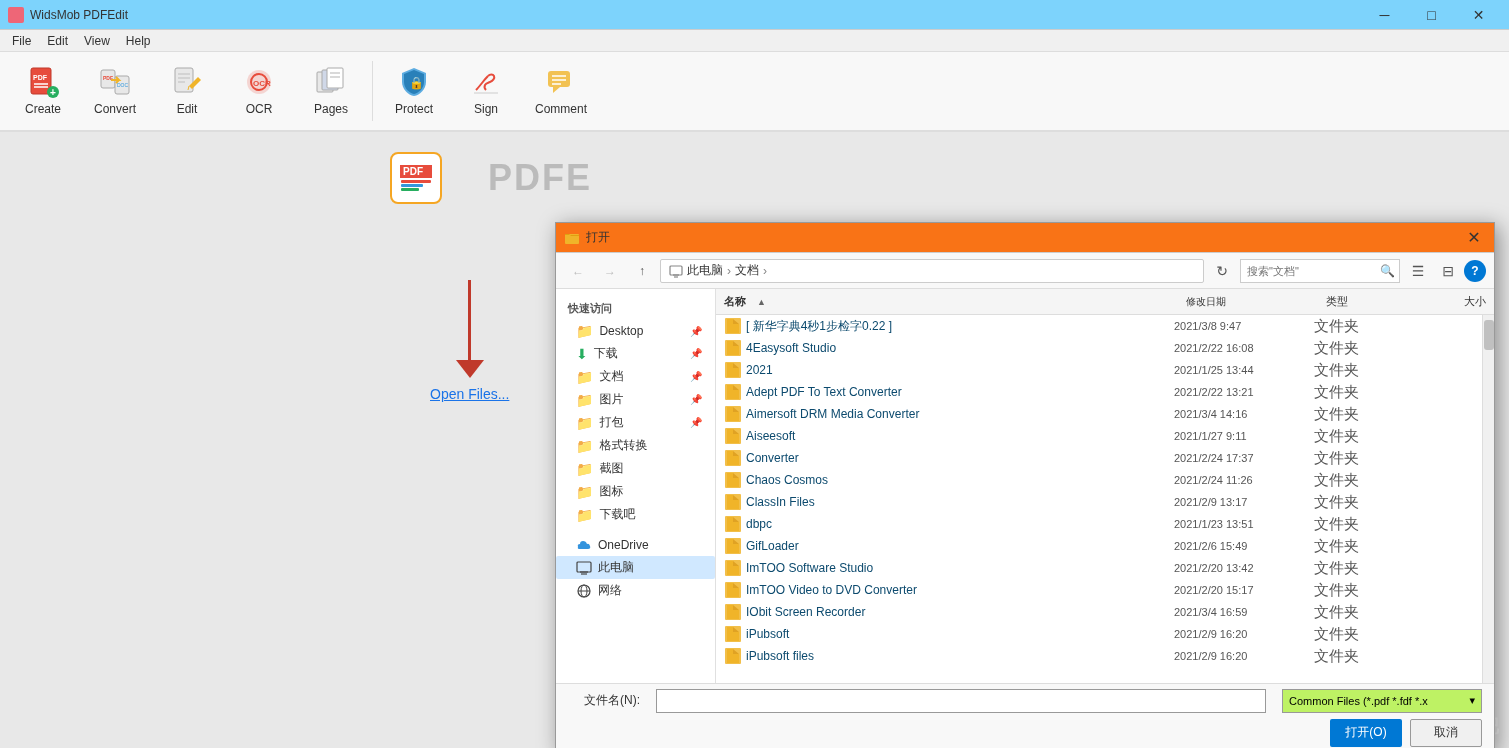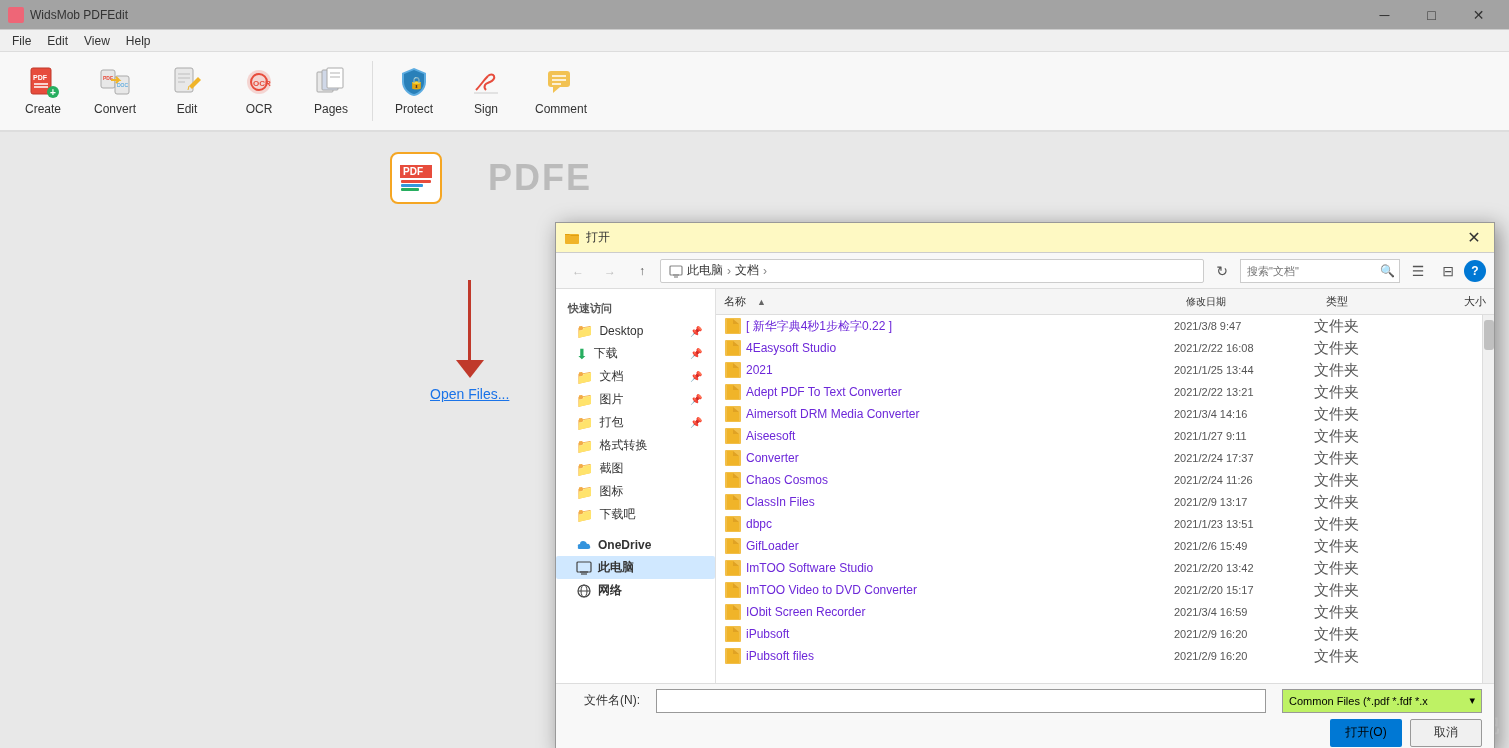--- a/index.html
+++ b/index.html
@@ -2,21 +2,21 @@
 <html><head>
   <meta charset="utf-8">
   <style>
     * { box-sizing: border-box; margin: 0; padding: 0; }
     body { font-family: 'Segoe UI', sans-serif; font-size: 12px; background: #4a6fa5; overflow: hidden; width: 1509px; height: 748px; }
 
     
     .app-window { width: 1509px; height: 748px; background: #f0f0f0; position: relative; }
 
     
-    .title-bar { background: #a3a3a3; height: 30px; display: flex; align-items: center; justify-content: space-between; padding: 0 8px; border-bottom: 1px solid #ccc; }
+    .title-bar { background: #7dd3fc; height: 30px; display: flex; align-items: center; justify-content: space-between; padding: 0 8px; border-bottom: 1px solid #ccc; }
     .title-bar-left { display: flex; align-items: center; gap: 6px; font-size: 12px; color: #333; }
     .title-bar-icon { width: 16px; height: 16px; background: #e67; border-radius: 2px; }
     .title-bar-controls { display: flex; gap: 2px; }
     .title-btn { width: 45px; height: 30px; background: transparent; border: none; cursor: pointer; font-size: 14px; color: #333; display: flex; align-items: center; justify-content: center; }
 
     
     .menu-bar { height: 22px; background: #f0f0f0; display: flex; align-items: center; padding: 0 4px; border-bottom: 1px solid #ddd; }
     .menu-item { padding: 2px 8px; font-size: 12px; color: #333; cursor: pointer; }
 
     
@@ -28,21 +28,21 @@
     
     .app-content { background: #e8e8e8; height: calc(748px - 30px - 22px - 80px); display: flex; align-items: center; justify-content: center; position: relative; }
     .drop-arrow { display: flex; flex-direction: column; align-items: center; margin-top: 40px; }
     .arrow-line { width: 3px; height: 80px; background: #c0392b; }
     .arrow-head { width: 0; height: 0; border-left: 14px solid transparent; border-right: 14px solid transparent; border-top: 18px solid #c0392b; }
     .open-files-link { color: #1a73e8; text-decoration: underline; font-size: 14px; cursor: pointer; margin-top: 8px; }
 
     
     .file-dialog { position: absolute; top: 90px; left: 555px; width: 940px; height: 530px; background: white; border: 1px solid #999; box-shadow: 4px 4px 20px rgba(0,0,0,0.4); z-index: 200; display: flex; flex-direction: column; }
 
-    .dialog-title-bar { height: 30px; background: #fef9c3; display: flex; align-items: center; justify-content: space-between; padding: 0 8px; border-bottom: 1px solid #ccc; }
+    .dialog-title-bar { height: 30px; background: #f97316; display: flex; align-items: center; justify-content: space-between; padding: 0 8px; border-bottom: 1px solid #ccc; }
     .dialog-title { font-size: 12px; color: #333; display: flex; align-items: center; gap: 6px; }
     .dialog-close { width: 24px; height: 24px; background: transparent; border: none; cursor: pointer; font-size: 16px; display: flex; align-items: center; justify-content: center; color: #333; }
 
     
     .dialog-toolbar { height: 36px; background: #f8f8f8; display: flex; align-items: center; padding: 0 8px; gap: 4px; border-bottom: 1px solid #ddd; }
     .nav-btn { width: 28px; height: 24px; background: transparent; border: 1px solid transparent; cursor: pointer; display: flex; align-items: center; justify-content: center; border-radius: 3px; font-size: 12px; color: #555; }
     .nav-btn.disabled { color: #bbb; cursor: default; }
     .breadcrumb-bar { flex: 1; height: 24px; border: 1px solid #ccc; background: white; display: flex; align-items: center; padding: 0 8px; font-size: 12px; color: #333; border-radius: 2px; gap: 4px; }
     .breadcrumb-arrow { color: #888; }
     .refresh-btn { width: 28px; height: 24px; background: transparent; border: 1px solid transparent; cursor: pointer; display: flex; align-items: center; justify-content: center; font-size: 14px; color: #555; }
@@ -50,55 +50,55 @@
     .search-icon-btn { width: 24px; height: 24px; background: transparent; border: none; cursor: pointer; margin-left: -28px; font-size: 12px; color: #777; }
 
     
     .dialog-body { flex: 1; display: flex; overflow: hidden; }
 
     
     .left-panel { width: 160px; background: white; border-right: 1px solid #e0e0e0; overflow-y: auto; padding: 8px 0; }
     .panel-section-header { font-size: 11px; color: #555; padding: 4px 12px; font-weight: bold; cursor: pointer; }
     .panel-item { display: flex; align-items: center; gap: 6px; padding: 3px 12px 3px 20px; cursor: pointer; font-size: 12px; color: #333; border-radius: 2px; position: relative; }
     .panel-item.active { background: #d0e8ff; }
-    .panel-item.section-item { font-weight: 700; text-align: center; }
+    .panel-item.section-item { font-weight: 400; text-align: center; }
     .pin-icon { font-size: 10px; color: #888; margin-left: auto; }
     .folder-icon { font-size: 14px; }
 
     
     .main-panel { flex: 1; display: flex; flex-direction: column; overflow: hidden; }
 
     
     .col-headers { height: 26px; background: #f5f5f5; border-bottom: 1px solid #ddd; display: flex; align-items: center; padding: 0 8px; font-size: 11px; color: #333; position: relative; }
-    .col-name { flex: 1; display: flex; align-items: center; gap: 11px; cursor: pointer; }
+    .col-name { flex: 1; display: flex; align-items: center; gap: 11px; cursor: pointer; font-weight: bold; }
     .col-date { width: 140px; font-size: 10px; cursor: pointer; }
     .col-type { width: 80px; font-size: 11px; cursor: pointer; }
     .col-size { width: 80px; font-size: 11px; cursor: pointer; text-align: right; }
     .sort-arrow { font-size: 9px; color: #666; }
 
     
     .file-list { flex: 1; overflow-y: auto; }
     .file-row { display: flex; align-items: center; padding: 2px 8px; height: 22px; cursor: pointer; }
     .file-row .file-icon { width: 18px; height: 18px; margin-right: 4px; display: flex; align-items: center; justify-content: center; font-size: 14px; }
-    .file-row .file-name { flex: 1; font-size: 12px; color: #6d28d9; overflow: hidden; text-overflow: ellipsis; white-space: nowrap; }
+    .file-row .file-name { flex: 1; font-size: 12px; color: #0c4a6e; overflow: hidden; text-overflow: ellipsis; white-space: nowrap; }
     .file-row .file-date { width: 140px; font-size: 11px; color: #555; }
     .file-row .file-type { width: 80px; font-size: 15px; color: #555; }
     .file-row .file-size { width: 80px; font-size: 11px; color: #555; text-align: right; }
 
     
     .right-scrollbar { width: 12px; background: #f0f0f0; border-left: 1px solid #ddd; position: relative; cursor: pointer; }
     .scrollbar-thumb { width: 10px; background: #c0c0c0; border-radius: 3px; margin: 1px; height: 30px; position: absolute; top: 4px; }
 
     
     .dialog-footer { height: 68px; background: #f8f8f8; border-top: 1px solid #ddd; display: flex; flex-direction: column; justify-content: center; gap: 6px; padding: 6px 12px; }
     .footer-row { display: flex; align-items: center; gap: 16px; }
     .footer-label { width: 72px; font-size: 12px; color: #333; text-align: right; }
     .footer-input { flex: 1; height: 24px; border: 1px solid #999; padding: 0 6px; font-size: 12px; outline: none; }
     .footer-dropdown { width: 200px; height: 24px; border: 1px solid #999; padding: 0 6px; font-size: 11px; background: #bef264; display: flex; align-items: center; justify-content: space-between; cursor: pointer; }
-    .footer-btn-open { width: 72px; height: 28px; background: #0078d4; color: #000000; border: none; cursor: pointer; font-size: 12px; border-radius: 2px; }
+    .footer-btn-open { width: 72px; height: 28px; background: #0078d4; color: #ffffff; border: none; cursor: pointer; font-size: 12px; border-radius: 2px; }
     .footer-btn-cancel { width: 72px; height: 28px; background: #f0f0f0; color: #333; border: 1px solid #999; cursor: pointer; font-size: 12px; border-radius: 2px; }
 
     
     .view-controls { display: flex; align-items: center; gap: 2px; margin-left: auto; }
     .view-btn { width: 28px; height: 24px; display: flex; align-items: center; justify-content: center; background: transparent; border: none; cursor: pointer; font-size: 14px; color: #555; }
 
     
     .pdf-box { width: 52px; height: 52px; background: white; border: 2px solid #f5a623; border-radius: 8px; display: flex; align-items: center; justify-content: center; overflow: hidden; }
     .pdf-box-inner { display: flex; flex-direction: column; }
     .pdf-red { background: #e74c3c; color: white; font-size: 10px; font-weight: bold; padding: 1px 3px; }

